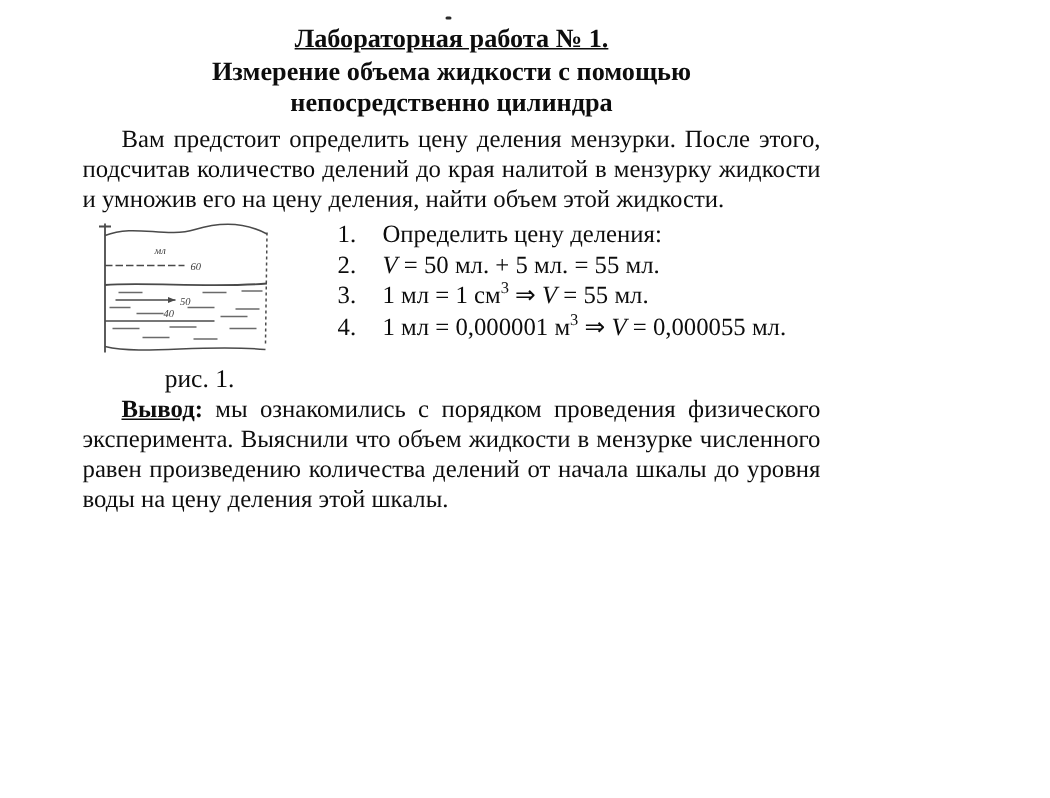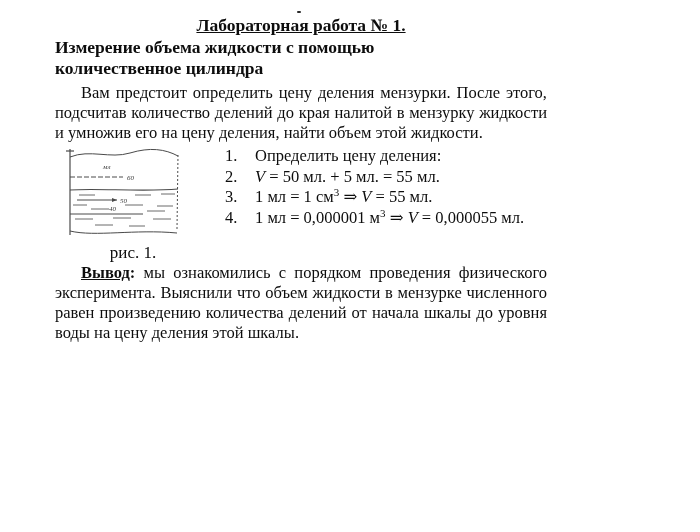--- a/index.html
+++ b/index.html
@@ -15,63 +15,63 @@
   }
   .content {
     position: absolute; left: 55px; top: 13px; width: 492px;
   }
   .title1 {
     margin: 0; text-align: center;
     font-size: 17.5px; line-height: 24px; font-weight: bold;
   }
   .title1 span { text-decoration: underline; margin-top: 25px; }
   .title23 {
-    margin: 0; 
+    margin: 0; text-align: center;
     font-size: 17.5px; line-height: 21px; font-weight: bold;
   }
   p.body {
     margin: 0; text-align: justify; text-indent: 26px;
     font-size: 16.5px; line-height: 19.8px;
   }
   p.body:first-of-type { margin-top: 4px; }
   .lead-bold-italic { font-weight: bold; font-style: italic; }
   .lead-bold-underline { font-weight: bold; text-decoration: underline; margin-top: 16px; }
   .lead-bold { font-weight: bold; }
   .fig-row { display: flex; margin-top: 3px; }
   .fig-block { width: 170px; flex: 0 0 170px; }
   .fig-svg { display: block; margin-left: 10px; }
   .fig-caption {
     width: 128px; margin-left: 14px; text-align: center;
     font-size: 17px; line-height: 20px; margin-top: 2px;
   }
   .steps { flex: 1; padding-top: 1px; }
   .step-row { display: flex; font-size: 16.5px; line-height: 20.5px; }
   .step-num { width: 30px; flex: 0 0 30px; }
-  .step-text { flex: 1; }
+  .step-text { flex: 1; font-family: Liberation Serif, serif; }
   .step-text sup { font-size: 11px; line-height: 0; }
   .formula-row {
     display: flex; align-items: center;
     margin: 3px 0 3px 14px; font-size: 16.5px;
   }
   .frac { display: inline-block; text-align: center; margin: 0 6px; }
   .frac .num { display: block; border-bottom: 1.4px solid #0d0d0d; padding: 0 10px 2px 10px; }
   .frac .den { display: block; padding-top: 1px; }
   .conclusion { margin-top: 3px; }
 </style>
 </head>
 <body>
 
 <div class="page">
   <div class="artifact-dot"></div>
 
   <div class="content">
 
     <h1 class="title1"><span>Лабораторная работа № 1.</span></h1>
     <div class="title23">Измерение объема жидкости с помощью</div>
-    <div class="title23">количественное цилиндра</div>
+    <div class="title23">непосредственно цилиндра</div>
 
 
 
     <p class="body">Вам предстоит определить цену деления мензурки. После этого, подсчитав количество делений до края налитой в мензурку жидкости и умножив его на цену деления, найти объем этой жидкости.</p>
 
 
     <div class="fig-row">
 
       <div class="fig-block">
         <svg class="fig-svg" width="128" height="96" viewBox="0 0 128 96">

